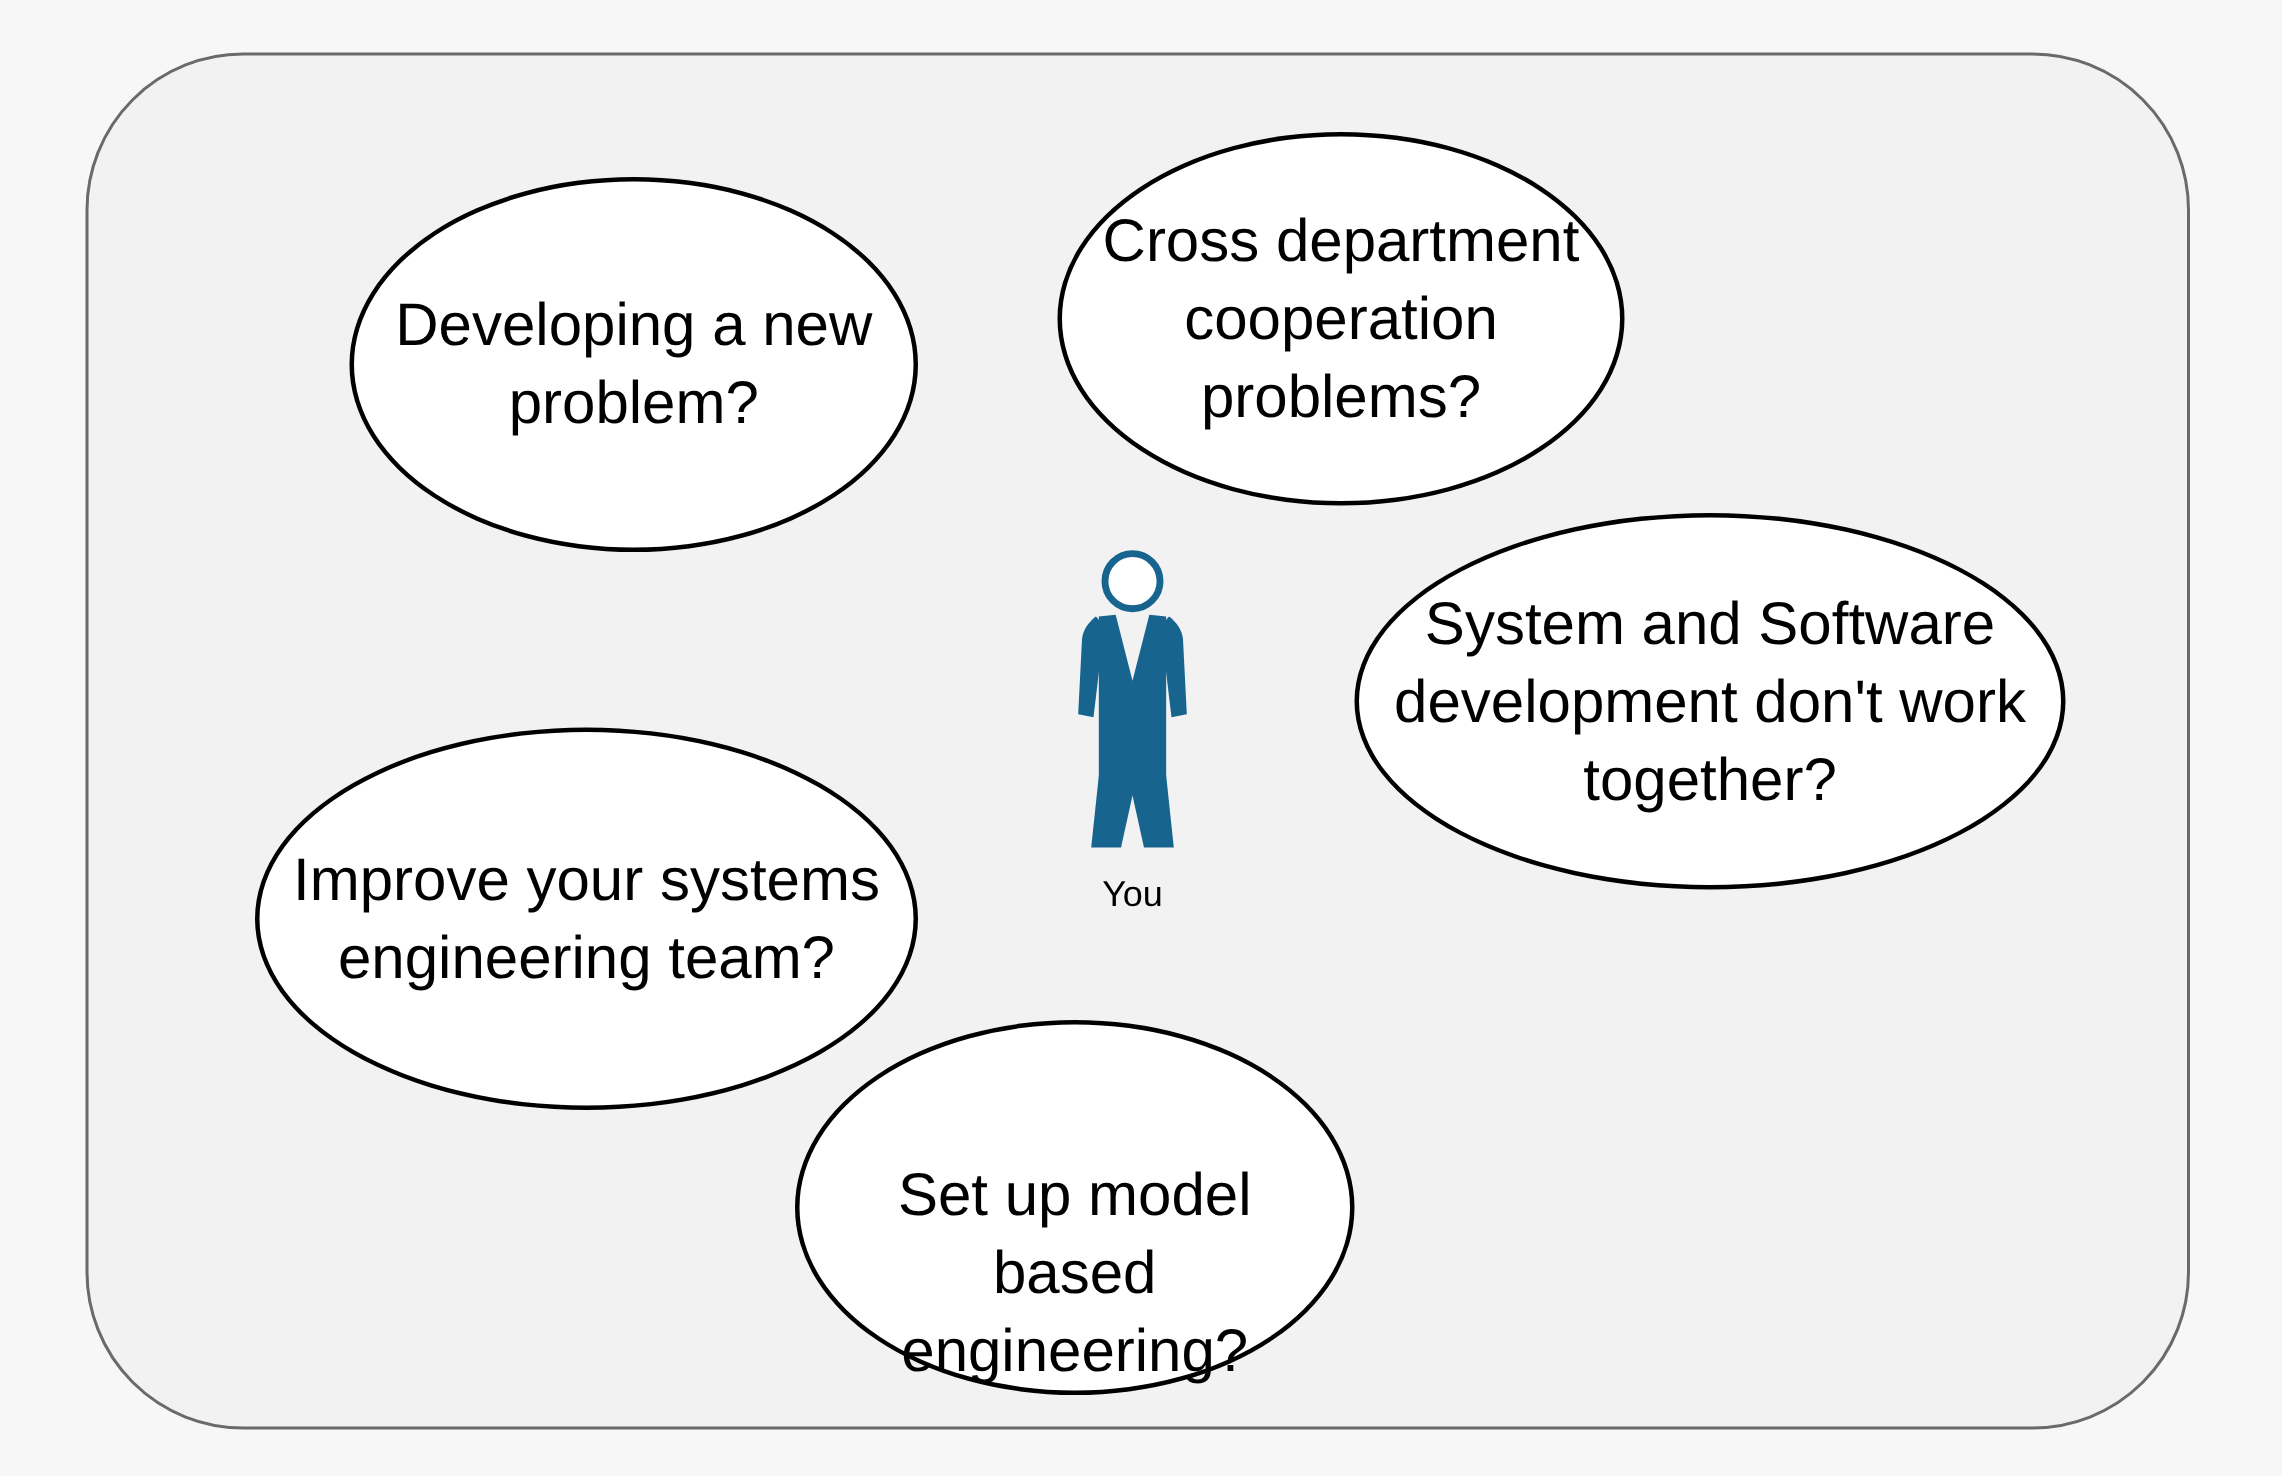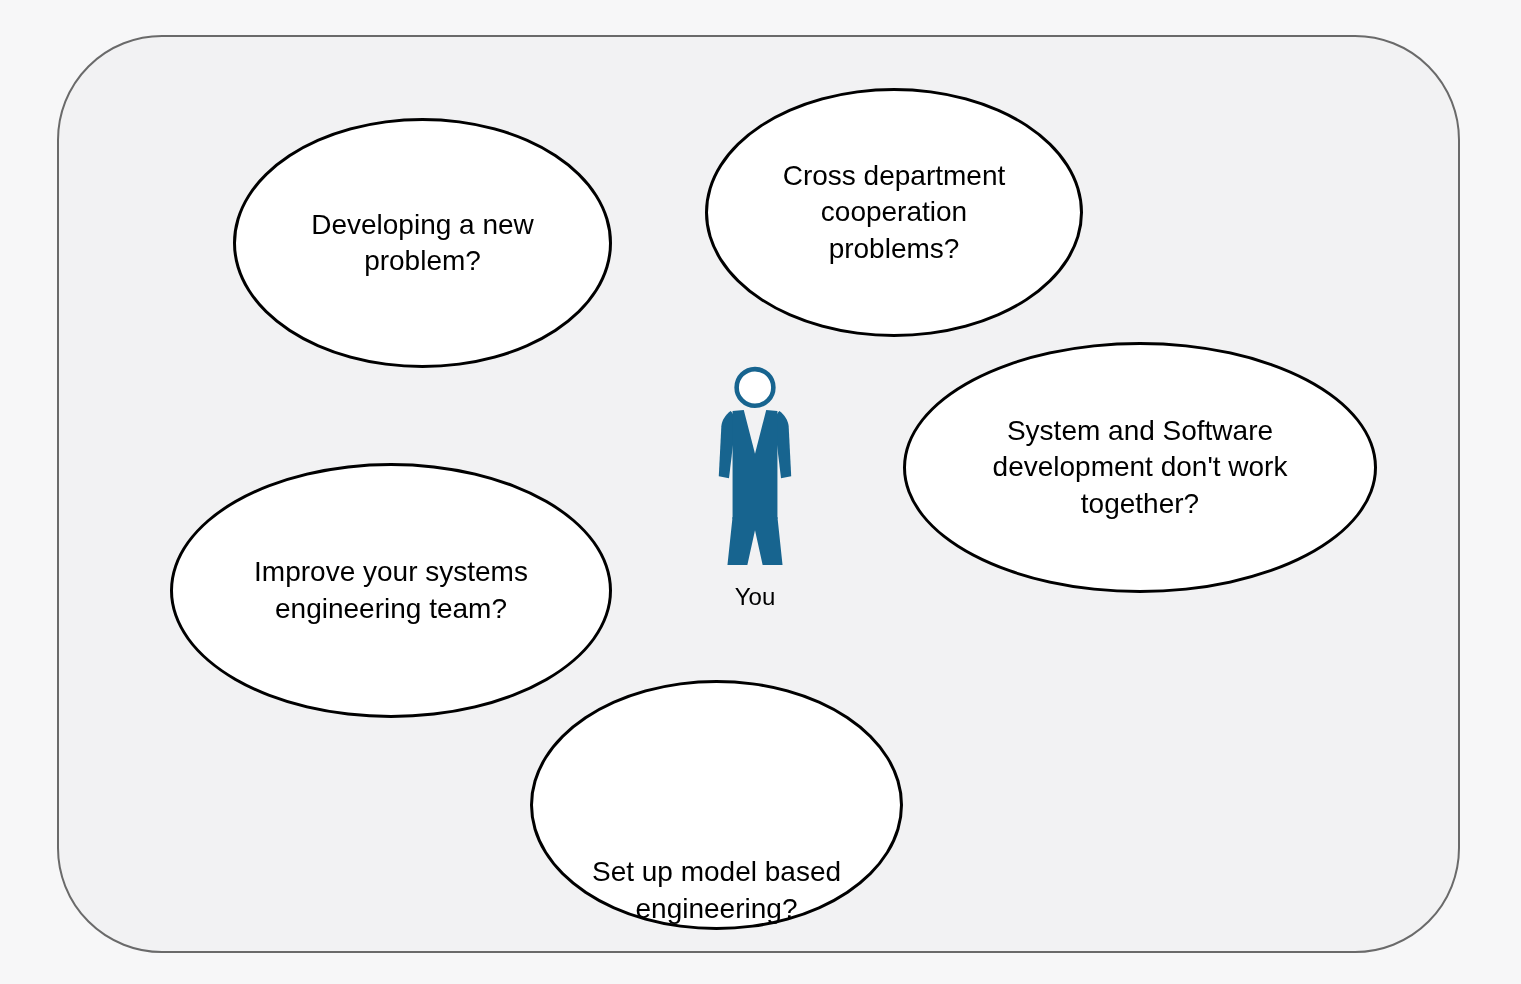--- a/index.html
+++ b/index.html
@@ -35,30 +35,30 @@
     background: #ffffff;
     border: 3px solid #000000;
     border-radius: 50%;
     box-sizing: border-box;
     display: flex;
     align-items: center;
     justify-content: center;
     text-align: center;
   }
   .bubble-label {
-    font-size: 28px;
+    font-size: 40px;
     line-height: 1.3;
     white-space: pre-line;
     padding: 0 18px;
   }
   
   .bubble-developing { left: 233px; top: 118px; width: 379px; height: 250px; }
   .bubble-cross      { left: 705px; top:  88px; width: 378px; height: 249px; }
   .bubble-system     { left: 903px; top: 342px; width: 474px; height: 251px; }
-  .bubble-improve    { left: 170px; top: 463px; width: 442px; height: 255px; }
+  .bubble-improve    { left: 170px; top: 485px; width: 442px; height: 255px; }
   .bubble-setup      { left: 530px; top: 680px; width: 373px; height: 250px; align-items: flex-end; }
   .bubble-unknown    { left: 933px; top: 618px; width: 474px; height: 250px; }
 
   .actor {
     position: absolute;
     left: 695px;
     top: 364px;
     width: 120px;
     display: flex;
     flex-direction: column;

